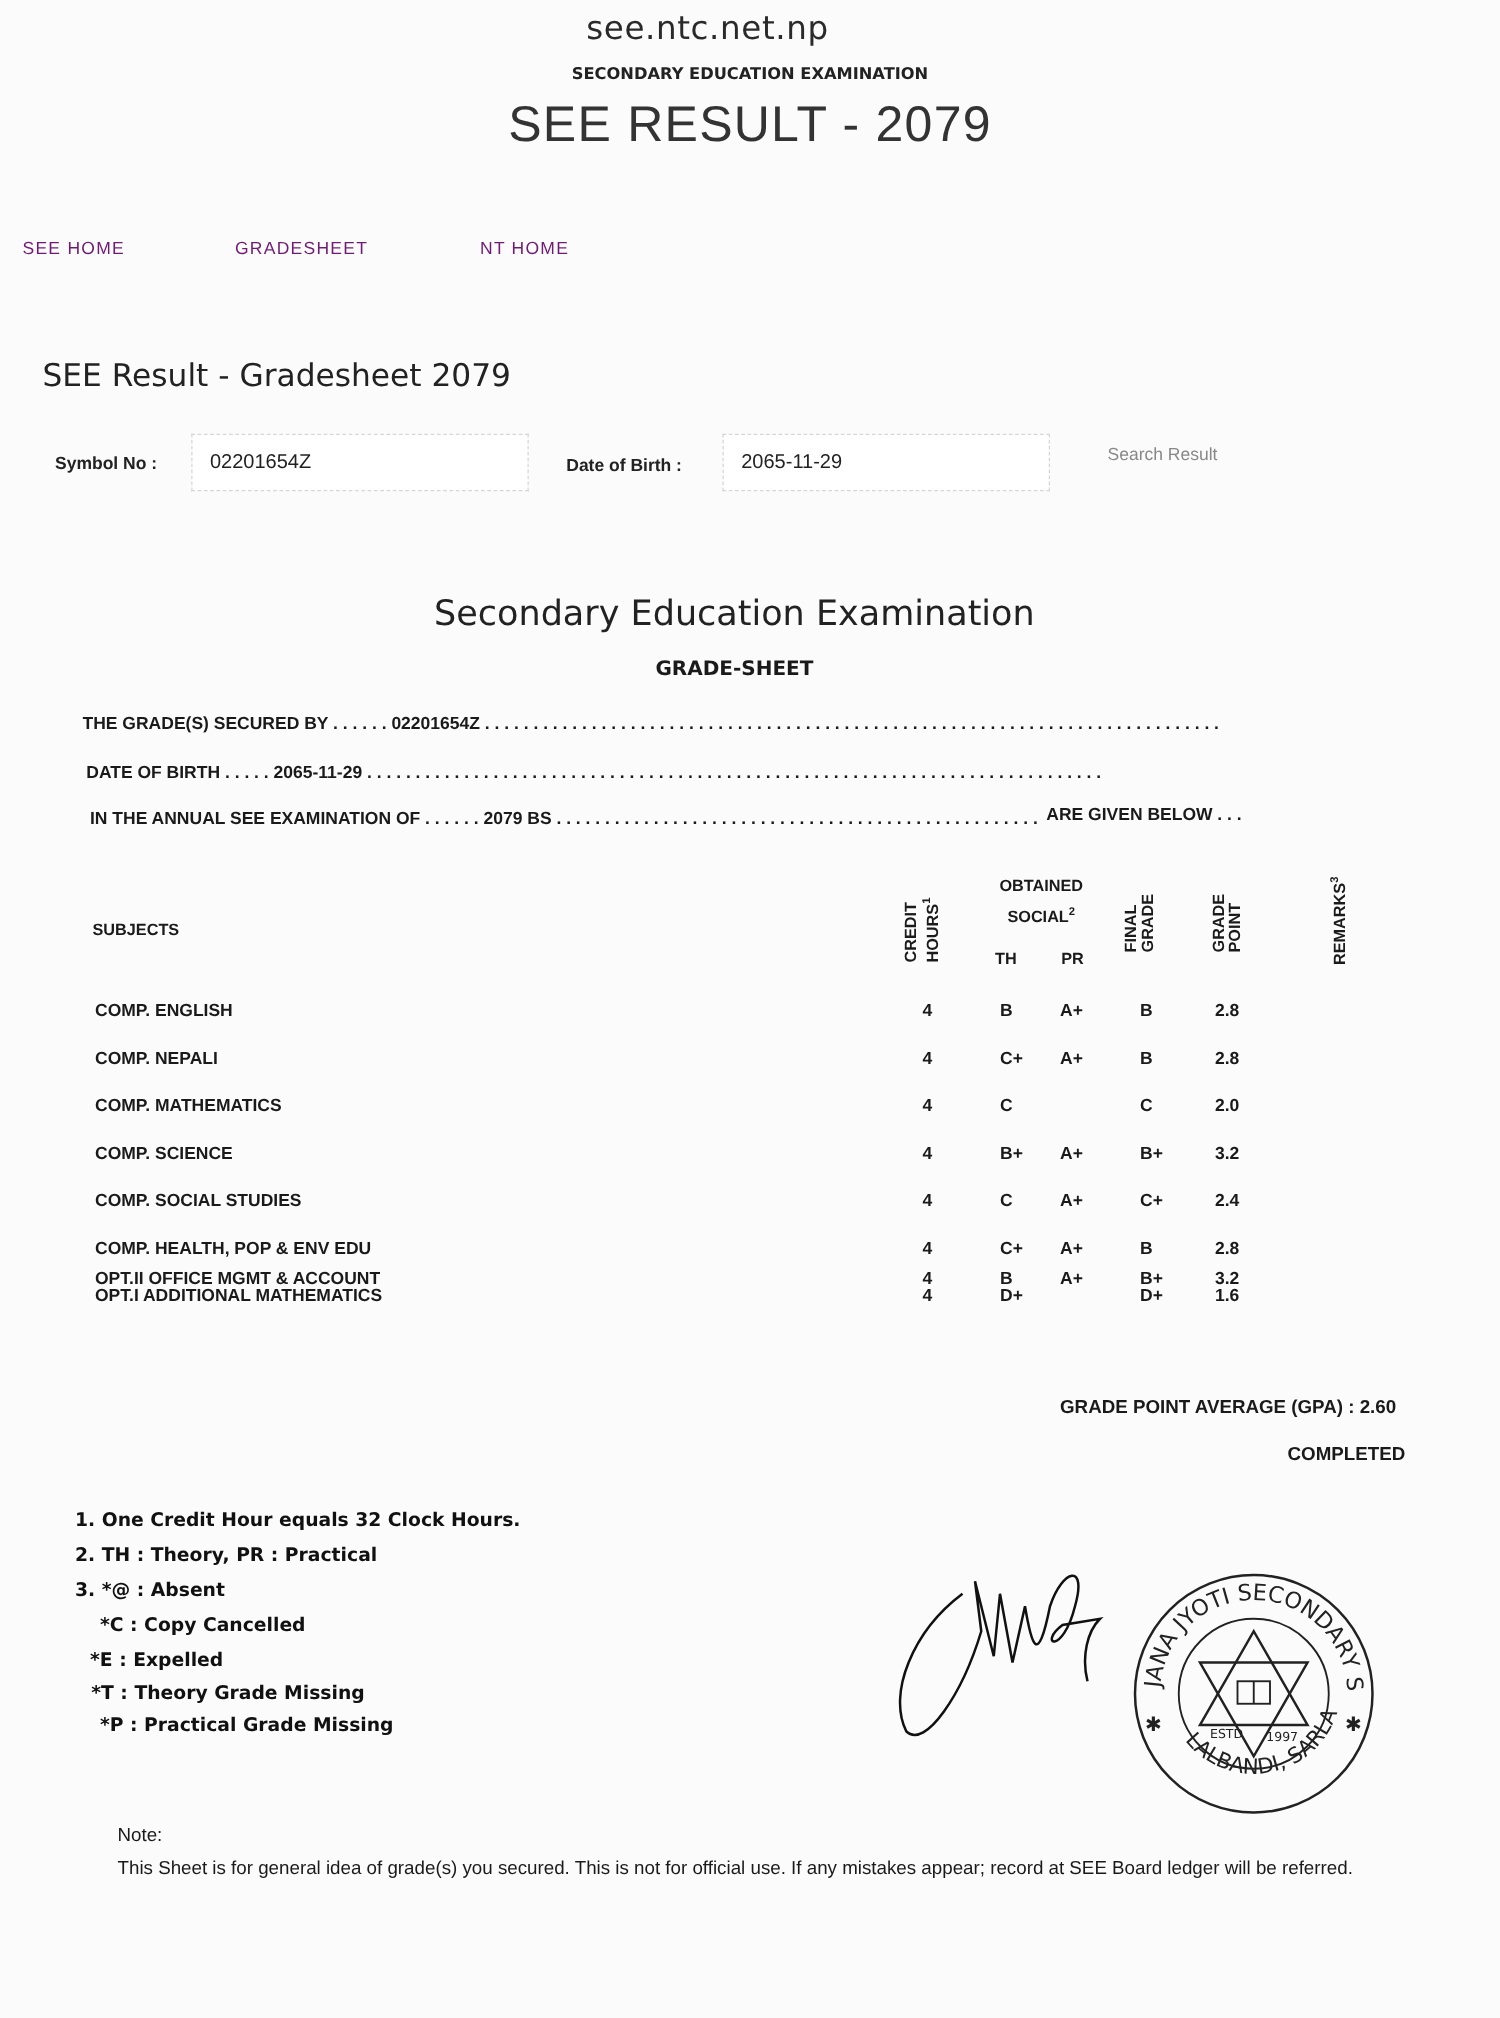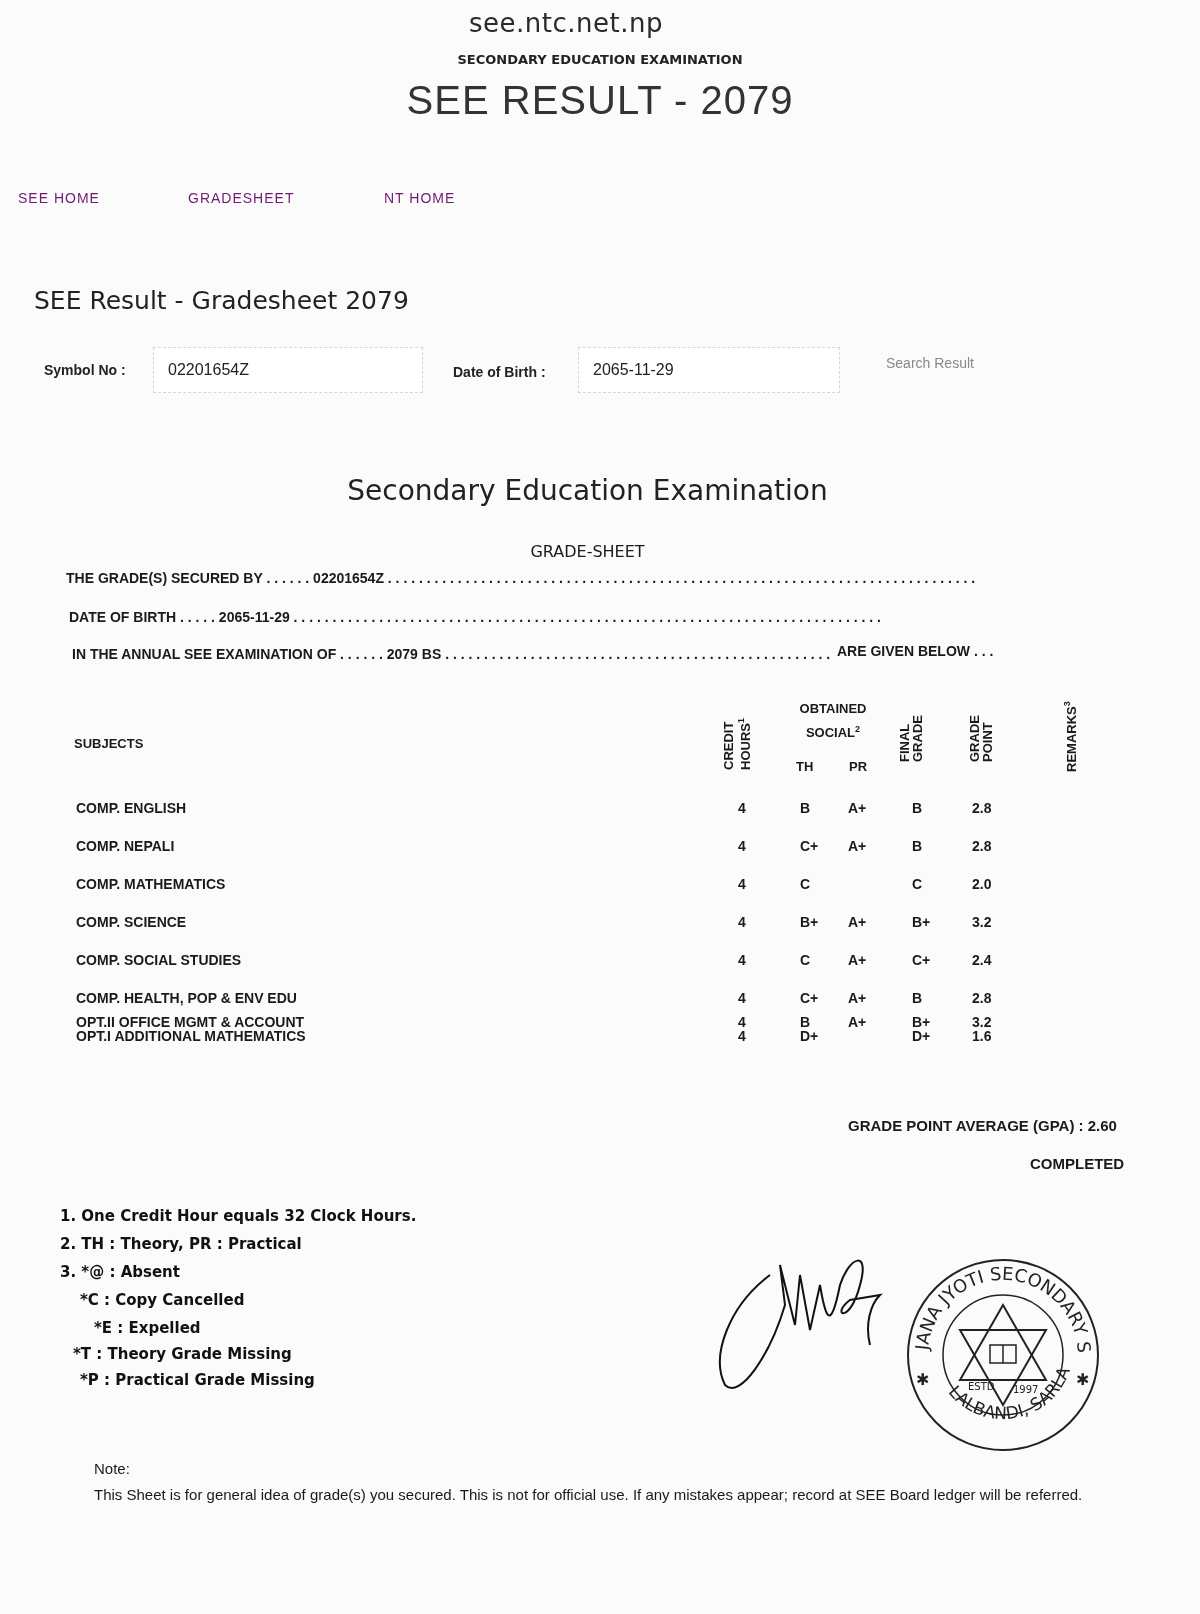--- a/index.html
+++ b/index.html
@@ -11,21 +11,21 @@
   .abs { position: absolute; }
   .site { left: 0; width: 1132px; top: 8px; text-align: center; font-size: 26px; color: #2a2a2a; letter-spacing: 0.5px; }
   .sub { left: 0; width: 1200px; top: 52px; text-align: center; font-size: 13px; font-weight: bold; color: #222; }
   .big { left: 0; width: 1200px; top: 78px; text-align: center; font-size: 40px; color: #333; font-family: "Liberation Sans", sans-serif; letter-spacing: 1px; }
   .nav a { position: absolute; top: 190px; font-size: 14px; color: #701a75; text-decoration: none; letter-spacing: 1px; font-family: "Liberation Sans", sans-serif; }
   .pg-title { left: 34px; top: 286px; font-size: 25px; color: #222; }
   .lbl { font-size: 14px; font-weight: bold; color: #222; font-family: "Liberation Sans", sans-serif; }
   .inp { border: 1px dashed #d6d6d6; background: #fff; font-size: 16px; color: #222; padding: 12px 14px; box-sizing: border-box; height: 46px; font-family: "Liberation Sans", sans-serif; }
   .search { left: 886px; top: 355px; font-size: 14px; color: #888; font-family: "Liberation Sans", sans-serif; cursor: pointer; }
   .gs-title { left: 0; width: 1175px; top: 474px; text-align: center; font-size: 28px; color: #222; }
-  .gs-sub { left: 0; width: 1175px; top: 525px; text-align: center; font-size: 16px; font-weight: normal; margin-top: 17px; }
+  .gs-sub { left: 0; width: 1175px; top: 525px; text-align: center; font-size: 16px; font-weight: bold; }
   .line { font-size: 14px; font-weight: bold; font-family: "Liberation Sans", sans-serif; white-space: nowrap; overflow: hidden; }
   .th { font-size: 13px; font-weight: bold; font-family: "Liberation Sans", sans-serif; }
   .vert { writing-mode: vertical-rl; transform: rotate(180deg); line-height: 13px; text-align: left; }
   .row { position: absolute; left: 0; width: 1200px; height: 30px; font-size: 14px; font-weight: bold; font-family: "Liberation Sans", sans-serif; }
   .row span { position: absolute; }
   .gpa { left: 848px; top: 1117px; font-size: 15px; font-weight: bold; font-family: "Liberation Sans", sans-serif; }
   .status { left: 1030px; top: 1155px; font-size: 15px; font-weight: bold; font-family: "Liberation Sans", sans-serif; }
   .fn { left: 60px; font-size: 15px; font-weight: bold; color: #111; }
   .note { left: 62px; font-size: 15px; font-weight: normal; font-family: "Liberation Sans", sans-serif; margin-left: 32px; }
 </style>
@@ -151,21 +151,21 @@
   </div>
 
 <div class="abs gpa">GRADE POINT AVERAGE (GPA) : 2.60</div>
 <div class="abs status">COMPLETED</div>
 
 <div>
   <div class="abs fn" style="top:1207px">1. One Credit Hour equals 32 Clock Hours.</div>
   <div class="abs fn" style="top:1235px">2. TH : Theory, PR : Practical</div>
   <div class="abs fn" style="top:1263px">3. *@ : Absent</div>
   <div class="abs fn" style="left:80px; top:1291px">*C : Copy Cancelled</div>
-  <div class="abs fn" style="left:94px; top:1319px">*E : Expelled</div>
+  <div class="abs fn" style="left:72px; top:1319px">*E : Expelled</div>
   <div class="abs fn" style="left:73px; top:1345px">*T : Theory Grade Missing</div>
   <div class="abs fn" style="left:80px; top:1371px">*P : Practical Grade Missing</div>
 </div>
 
 <svg class="abs" style="left:710px; top:1245px" width="210" height="150" viewBox="0 0 210 150">
   <path d="M60 30 C20 60 0 110 15 140 C30 155 60 110 75 60 L70 20 L85 80 L90 30 L100 85 L110 40 C115 70 120 90 130 40 C140 10 160 5 150 40 C140 80 120 70 140 55 L170 50 C160 60 155 80 160 100" fill="none" stroke="#111" stroke-width="2"></path>
 </svg>
 
 <svg class="abs" style="left:898px; top:1245px" width="210" height="210" viewBox="0 0 210 210">
   <defs>

